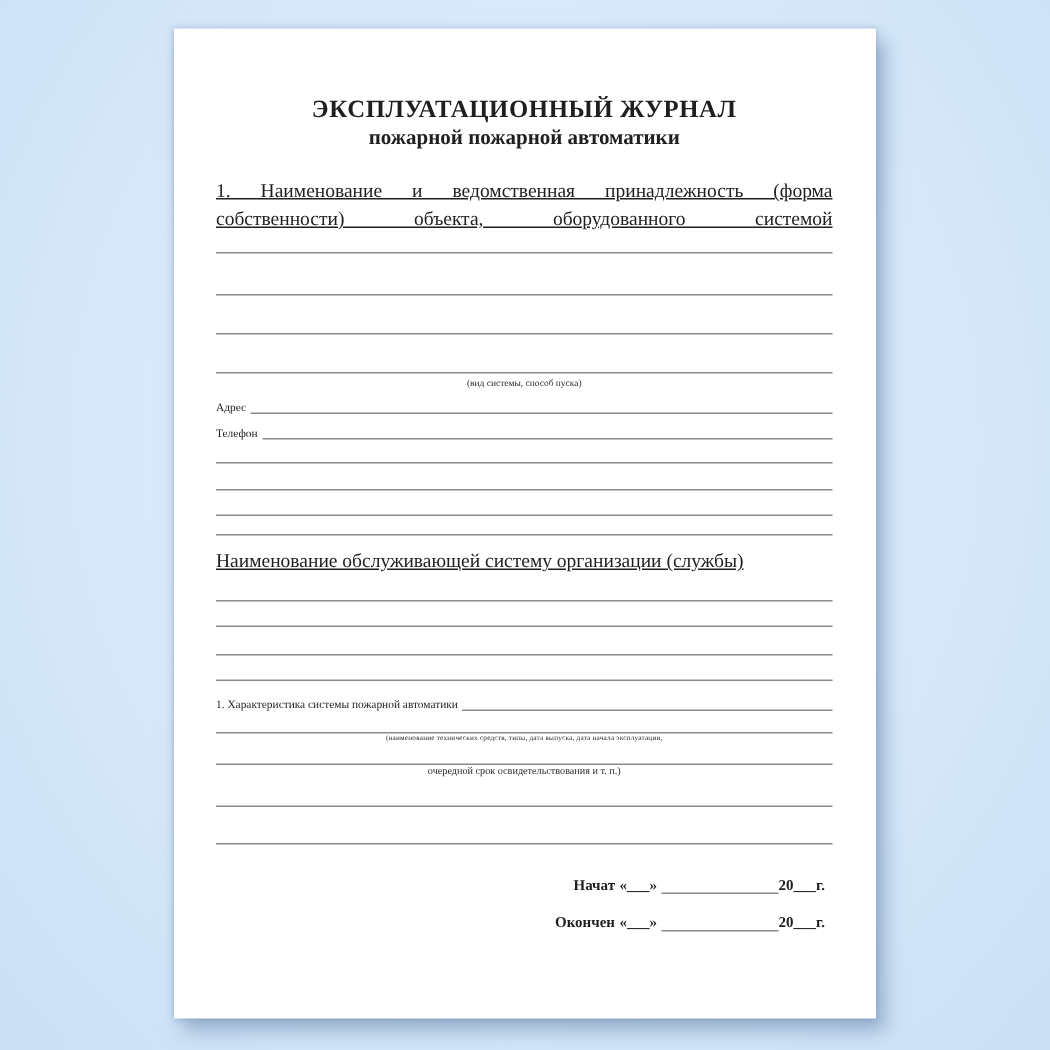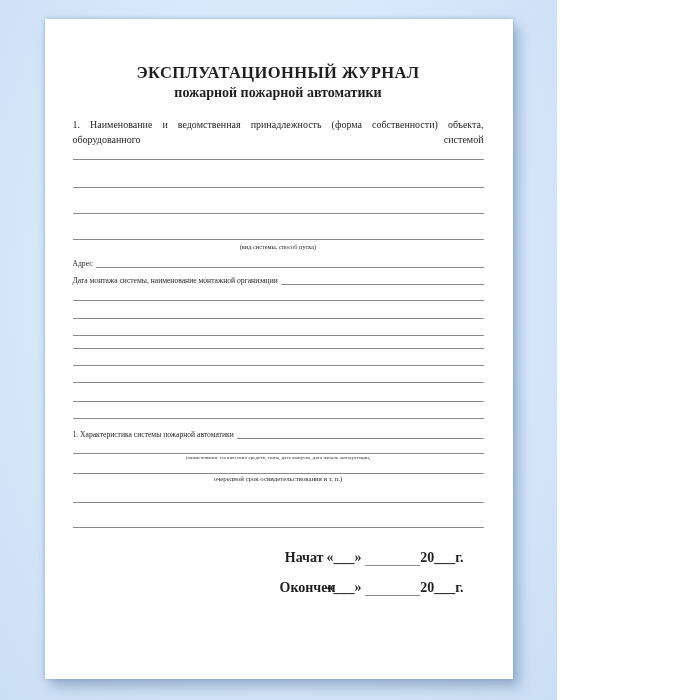--- a/index.html
+++ b/index.html
@@ -1,21 +1,21 @@
 <!DOCTYPE html>
 <html><head>
 <meta charset="utf-8">
 <style>
   html, body { margin: 0; padding: 0; }
   body {
     width: 700px; height: 700px; overflow: hidden;
     font-family: "Liberation Serif", "DejaVu Serif", serif;
   }
   .scene {
-    width: 557px; height: 700px;
+    width: 700px; height: 700px;
     background: radial-gradient(ellipse at 50% 42%, #e2f0fd 0%, #d7e9fa 55%, #cbdff4 100%);
   }
   .paper {
     position: relative;
     width: 468px; height: 660px;
     margin: 0 auto;
     top: 19px;
     background: #ffffff;
     box-shadow: 0 0 4px rgba(120,150,185,0.65), 6px 8px 12px rgba(105,135,175,0.55);
   }
@@ -26,39 +26,39 @@
   h1.title {
     margin: 45px 0 0 0;
     font-size: 16.5px; font-weight: bold; text-align: center;
     letter-spacing: 0.4px; line-height: 1.15;
   }
   h2.subtitle {
     margin: 2px 0 0 0;
     font-size: 14px; font-weight: bold; text-align: center; line-height: 1.15;
   }
   .para {
-    margin: 0; font-size: 10px; line-height: 1.45;
+    margin: 0; font-size: 13px; line-height: 1.45; text-decoration: underline;
   }
   .jlast { text-align: justify; text-align-last: justify; }
   .rline { border-bottom: 1px solid #8a8a8a; height: 0; }
   .row { display: flex; font-size: 7.6px; line-height: 1.45; }
   .row .lbl { white-space: nowrap; text-align: right; }
   .fill {
     flex: 1; align-self: flex-end;
     border-bottom: 1px solid #8a8a8a;
     margin-left: 3px; margin-bottom: 1px; height: 0;
   }
   .caption { text-align: center; color: #2a2a2a; }
   .caption-sm  { font-size: 6.3px; line-height: 1.2; }
   .caption-xs  { font-size: 4.8px; line-height: 1.2; letter-spacing: 0.15px; }
   .caption-md  { font-size: 6.8px; line-height: 1.2; }
   .date-row {
     display: flex; width: 184px;
-    margin-left: auto; margin-right: 20px;
-    font-size: 14px; font-weight: bold; line-height: 1.3;
+    margin-left: auto; margin-right: 5px;
+    font-size: 10px; font-weight: bold; line-height: 1.3;
   }
   .date-label { width: 44px; text-align: right; margin-right: 3px; white-space: nowrap; }
   .date-quote, .date-year { white-space: nowrap; text-align: right; }
 </style>
 </head>
 <body>
 
 <div class="scene">
   <div class="paper">
     <div class="content">
@@ -72,30 +72,31 @@
       <div class="rline" style="margin-top:27px"></div>
       <div class="rline" style="margin-top:25px"></div>
       <div class="rline" style="margin-top:25px"></div>
       <div class="caption caption-sm" style="margin-top:3px">(вид системы, способ пуска)</div>
 
       <div class="row" style="margin-top:7px">
         <span class="lbl">Адрес</span>
         <span class="fill"></span>
       </div>
       <div class="row" style="margin-top:6px">
-        <span class="lbl">Дата монтажа системы, наименование монтажной организации</span>
+        <span class="lbl">Телефон</span>
         <span class="fill"></span>
       </div>
 
       <div class="rline" style="margin-top:14px"></div>
       <div class="rline" style="margin-top:17px"></div>
       <div class="rline" style="margin-top:16px"></div>
 
       <div class="rline" style="margin-top:12px"></div>
 
+      <p class="para" style="margin-top:8px">Наименование обслуживающей систему организации (службы)</p>
 
       <div class="rline" style="margin-top:16px"></div>
       <div class="rline" style="margin-top:16px"></div>
       <div class="rline" style="margin-top:18px"></div>
       <div class="rline" style="margin-top:16px"></div>
 
       <div class="row" style="margin-top:10px">
         <span class="lbl">1. Характеристика системы пожарной автоматики</span>
         <span class="fill"></span>
       </div>

